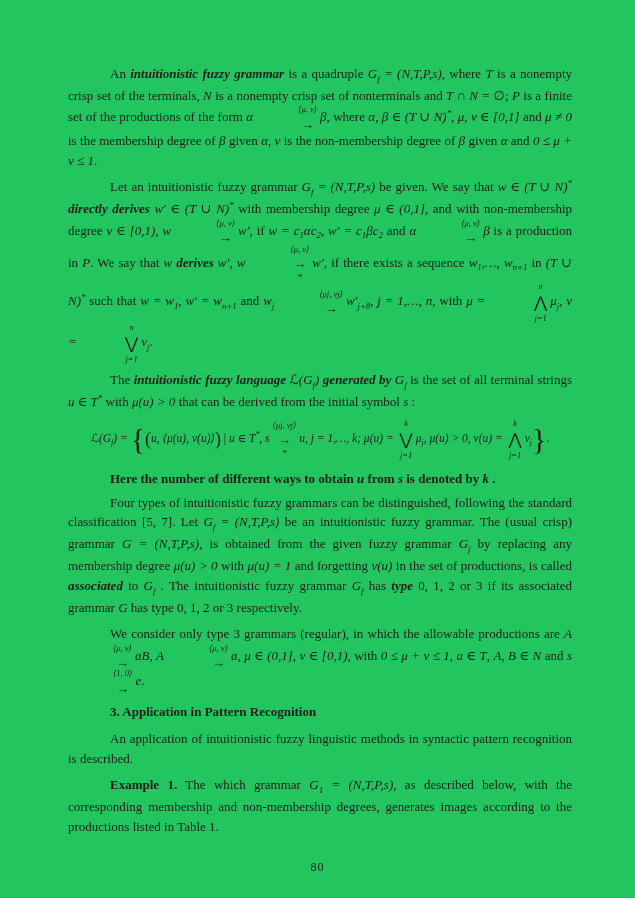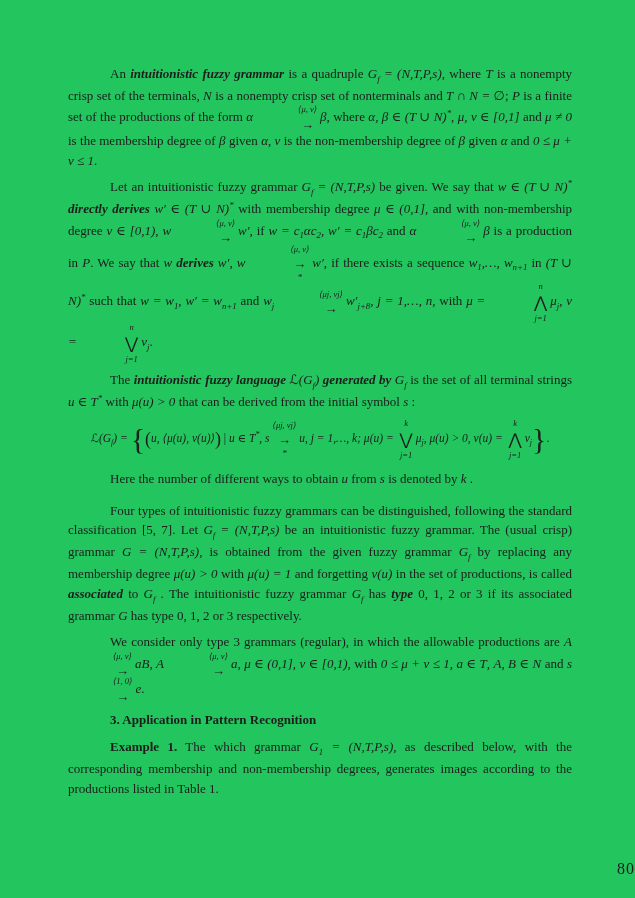--- a/index.html
+++ b/index.html
@@ -18,21 +18,21 @@
     top:64px;left:68px;
     width:504px;
   }
   .content p{
     margin:0 0 7px 0;
     font-size:13px;
     line-height:1.5;
     text-align:justify;
   }
   p.indent{text-indent:42px;}
-  p.tight{margin-bottom:12px;}
+  p.tight{margin-bottom:4px;font-weight:bold;}
   p.heading{font-weight:bold;text-align:left;margin:3px 0 8px 0;}
   p.equation{
     text-align:center;
     font-size:11.5px;
     white-space:nowrap;
     text-indent:0;
     margin:3px 0 10px 0;
   }
   .t{font-style:normal;}
   .m{font-style:italic;}
@@ -52,22 +52,22 @@
   .stack .top{font-size:8.5px;font-style:italic;white-space:nowrap;line-height:1.1;}
   .stack .mid{font-size:13px;line-height:0.95;font-style:normal;}
   .stack .bot{font-size:9px;line-height:0.85;font-style:italic;}
   .stack.op .mid{font-size:16px;line-height:1;}
   .stack.op .top,.stack.op .bot{font-size:8.5px;}
   .brace{font-size:30px;line-height:0;vertical-align:middle;font-style:normal;}
   .paren{font-size:18px;line-height:0;vertical-align:middle;font-style:normal;}
   .page-number{
     position:absolute;
     top:860px;left:0;width:635px;
-    text-align:right;
-    font-size:16px;
+    text-align:center;
+    font-size:12px;
     letter-spacing:1px;
   }
 </style>
 </head>
 <body>
 
 <div class="page" style="background: #22c55e; color: rgb(29, 29, 29); padding-left: 24px;">
   <div class="content">
       <p class="indent"><span class="t">An </span><span class="bi">intuitionistic fuzzy grammar</span><span class="t"> is a quadruple </span><span class="m">G</span><sub class="m">f</sub><span class="m"> = (N,T,P,s)</span><span class="t">, where </span><span class="m">T</span><span class="t"> is a nonempty crisp set of the terminals, </span><span class="m">N</span><span class="t"> is a nonempty crisp set of nonterminals and </span><span class="m">T ∩ N = ∅</span><span class="t">; </span><span class="m">P</span><span class="t"> is a finite set of the productions of the form </span><span class="m">α</span><span class="stack">
           <span class="top">⟨μ, ν⟩</span>
@@ -115,16 +115,17 @@
           <span class="top">⟨μ, ν⟩</span>
           <span class="mid">→</span>
         </span><span class="m">aB</span><span class="t">, </span><span class="m">A</span><span class="stack">
           <span class="top">⟨μ, ν⟩</span>
           <span class="mid">→</span>
         </span><span class="m">a</span><span class="t">, </span><span class="m">μ ∈ (0,1], ν ∈ [0,1)</span><span class="t">, with </span><span class="m">0 ≤ μ + ν ≤ 1</span><span class="t">, </span><span class="m">a ∈ T</span><span class="t">, </span><span class="m">A, B ∈ N</span><span class="t"> and </span><span class="m">s</span><span class="stack">
           <span class="top">⟨1, 0⟩</span>
           <span class="mid">→</span>
         </span><span class="m">e</span><span class="t">.</span></p>
       <p class="heading indent"><span class="b">3. Application in Pattern Recognition</span></p>
+      <p class="indent"><span class="t">An application of intuitionistic fuzzy linguistic methods in syntactic pattern recognition is described.</span></p>
       <p class="indent"><span class="b">Example 1.</span><span class="t"> The which grammar </span><span class="m">G</span><sub class="m">1</sub><span class="m"> = (N,T,P,s)</span><span class="t">, as described below, with the corresponding membership and non-membership degrees, generates images according to the productions listed in Table 1.</span></p>
     </div>
   <div class="page-number">80</div>
 </div>
 
 </body></html>

